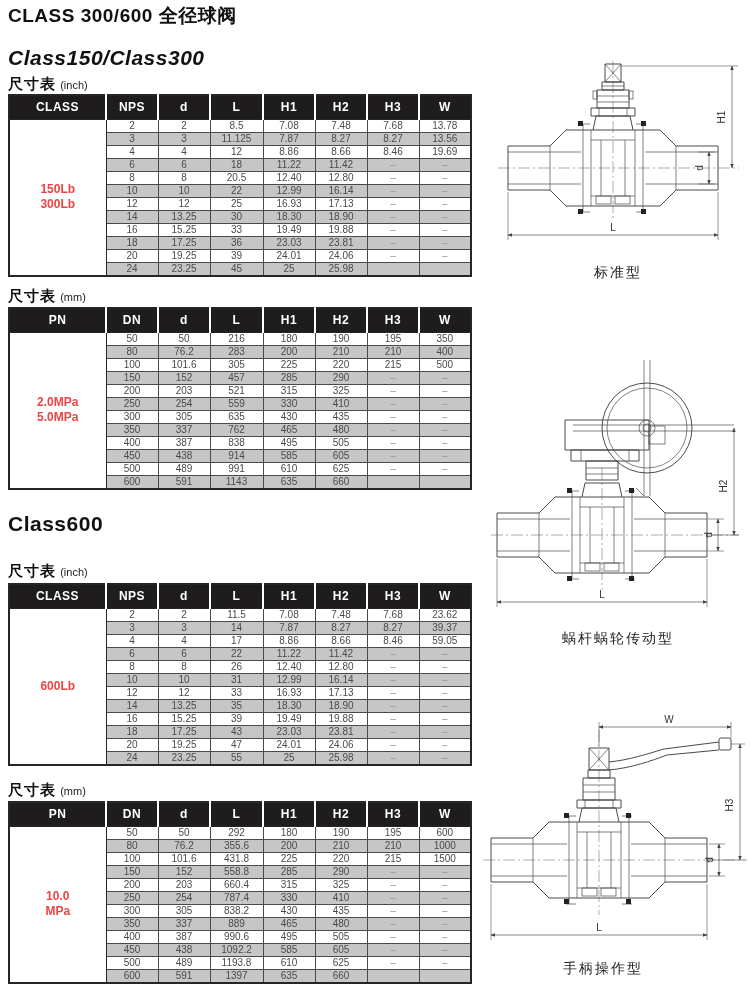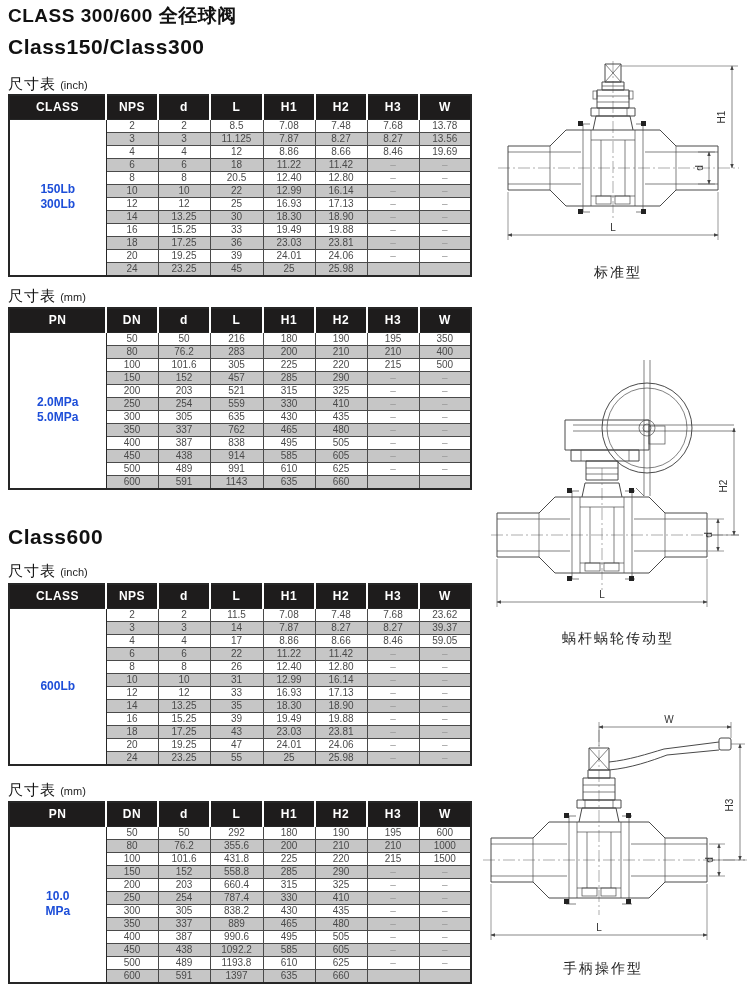--- a/index.html
+++ b/index.html
@@ -6,41 +6,41 @@
   html,body { background:#fff; }
   #page {
     position:relative; width:750px; height:993px; background:#ffffff;
     font-family:"Liberation Sans", sans-serif; color:#111; overflow:hidden;
   }
   .abs { position:absolute; }
 
   .title { left:8px; top:3px; font-size:19px; font-weight:bold; letter-spacing:.5px; }
   .h2    { font-size:21px; font-weight:bold; letter-spacing:.5px; }
   .cap   { font-size:15px; }
-  .cap .cn   { font-weight:normal; letter-spacing:1px;text-align:center; }
+  .cap .cn   { font-weight:bold; letter-spacing:1px;text-align:center; }
   .cap .unit { font-size:11px; color:#222; }
 
   table.dim {
     border-collapse:collapse; table-layout:fixed; width:462px;
     border:2px solid #262626; background:#fff;
   }
   table.dim thead th {
     background:var(--header-bg,#1e1c1c); color:#fff; font-size:12px; font-weight:bold;
     height:24px; border-right:2px solid #fff; border-bottom:1px solid #262626;
     text-align:center; letter-spacing:.5px;margin-top:28px;
   }
   table.dim thead th:last-child { border-right:none; }
   table.dim tbody td {
     border:1px solid var(--cell-border,#4a4a4a); font-size:10px; color:#4a4a4a;
     text-align:center; height:12px; padding:0 1px; line-height:12px;
   }
   table.dim tbody tr.alt td { background:var(--stripe,#c6c6c6); }
   table.dim tbody td.dash { color:#999; }
   table.dim tbody td.group {
-    background:#fff !important; color:#1d4ed8; font-weight:bold; font-size:12px;
+    background:#fff !important; color:#ef4444; font-weight:bold; font-size:12px;
     vertical-align:middle; border:1px solid #262626; line-height:15px;
   }
 
   .drawing { text-align:center; }
   .drawing .caption { font-size:14px; color:#222; letter-spacing:2px; margin-top:8px; }
 
   
   .ol   { stroke:#4a4a4a; stroke-width:1; fill:none; stroke-linejoin:round; }
   .thin { stroke:#4a4a4a; stroke-width:.7; fill:none; }
   .cl   { stroke:#777; stroke-width:.6; stroke-dasharray:12 3 2 3; fill:none; }
@@ -48,21 +48,21 @@
   .ext  { stroke:#555; stroke-width:.6; fill:none; }
   .blk  { fill:#222; stroke:none; }
   .dimtxt { font-size:10px; fill:#333; font-family:"Liberation Sans", sans-serif; }
 </style>
 </head>
 <body>
 
 <div id="page">
 
   <div class="abs title">CLASS 300/600 全径球阀</div>
-  <div class="abs h2" style="left:8px; top:35px;">Class150/Class300</div>
+  <div class="abs h2" style="left:8px; top:46px;font-style:italic;">Class150/Class300</div>
 
   <div class="abs cap" style="left:8px; top:75px;">
     <span class="cn">尺寸表</span>
     <span class="unit">(inch)</span>
   </div>
   <table class="dim abs" style="left:8px; top:94px;">
     <colgroup>
         <col style="width:97px">
         <col style="width:52px">
         <col style="width:52px">
@@ -336,21 +336,21 @@
           <td>591</td>
           <td>1143</td>
           <td>635</td>
           <td>660</td>
           <td></td>
           <td></td>
         </tr>
       </tbody>
   </table>
 
-  <div class="abs h2" style="left:8px; top:525px;">Class600</div>
+  <div class="abs h2" style="left:8px; top:512px;">Class600</div>
 
   <div class="abs cap" style="left:8px; top:562px;">
     <span class="cn">尺寸表</span>
     <span class="unit">(inch)</span>
   </div>
   <table class="dim abs" style="left:8px; top:583px;">
     <colgroup>
         <col style="width:97px">
         <col style="width:52px">
         <col style="width:52px">

